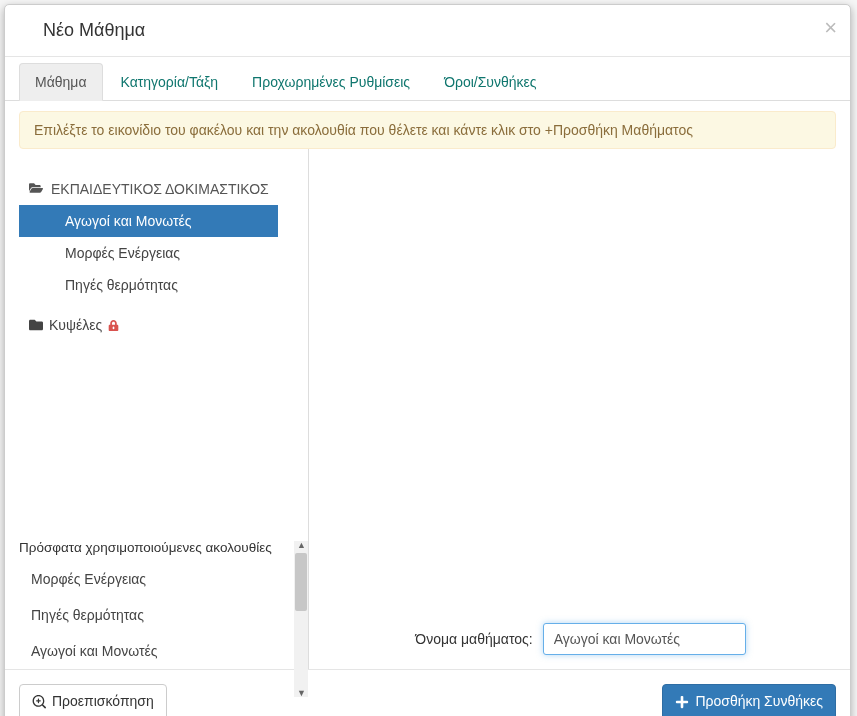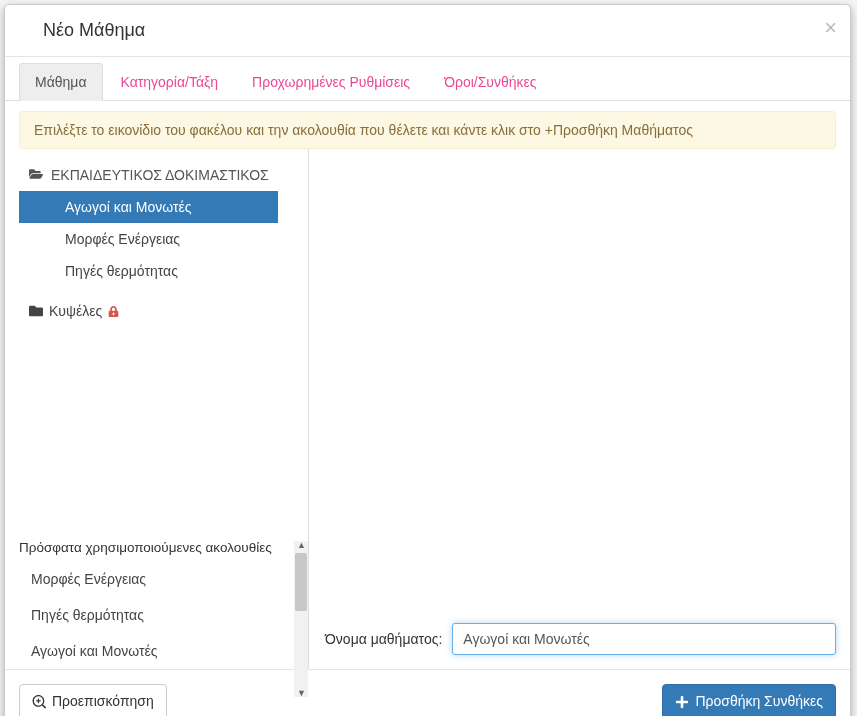--- a/index.html
+++ b/index.html
@@ -42,21 +42,21 @@
   }
   .tabs {
     padding: 0 14px;
     display: flex;
     gap: 2px;
     border-bottom: 1px solid #ddd;
     margin-top: 6px;
   }
   .tab {
     padding: 10px 15px;
-    color: #ec4899;
+    color: #0f766e;
     cursor: pointer;
     font-size: 14px;
     border: 1px solid transparent;
     border-radius: 4px 4px 0 0;
     margin-bottom: -1px;
   }
   .tab.active {
     color: #555;
     background: #eee;
     border: 1px solid #ddd;
@@ -71,21 +71,21 @@
     border-radius: 4px;
     font-size: 14px;
   }
   .body-row {
     display: flex;
     margin: 0 14px;
   }
   .left-pane {
     width: 290px;
     border-right: 1px solid #ddd;
-    padding-top: 14px;
+    padding-top: 28px;
     display: flex;
     flex-direction: column;
     min-height: 520px;
   }
   .tree {
     flex: 1 1 auto;
   }
   .tree-root {
     display: flex;
     align-items: flex-start;
@@ -159,20 +159,21 @@
     left: 3px;
     font-size: 9px;
     color: #666;
   }
   .right-pane {
     flex: 1;
     display: flex;
     flex-direction: column;
     justify-content: flex-end;
     padding: 0 0 14px 16px;
+    align-items: center;
   }
   .name-row {
     display: flex;
     align-items: center;
     gap: 10px;
   }
   .name-label {
     font-size: 14px;
     color: #333;
   }

